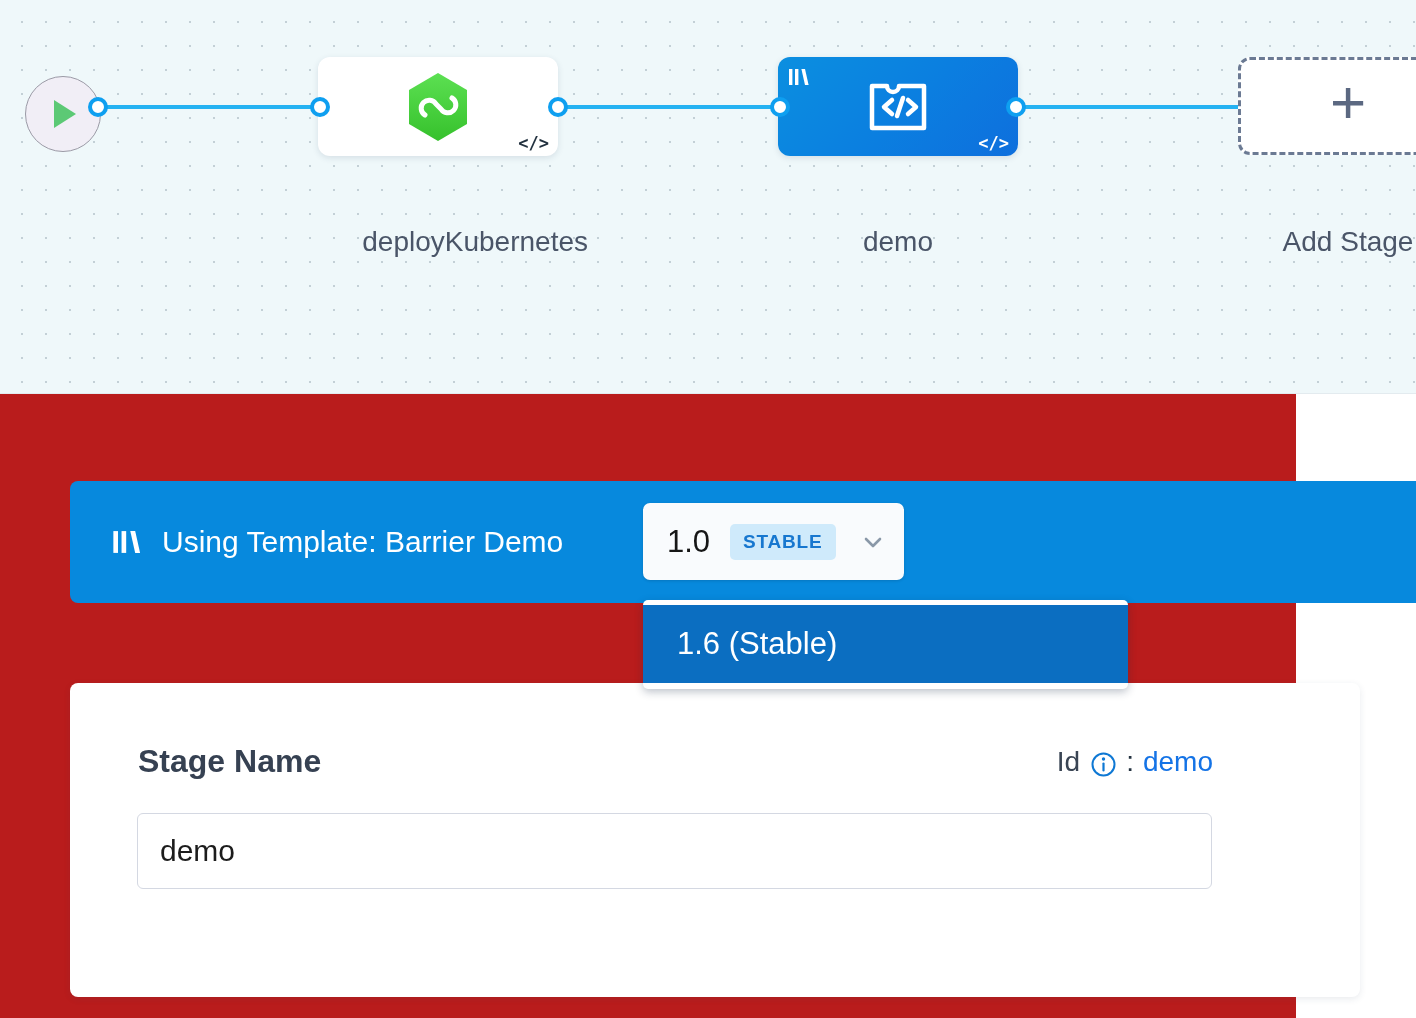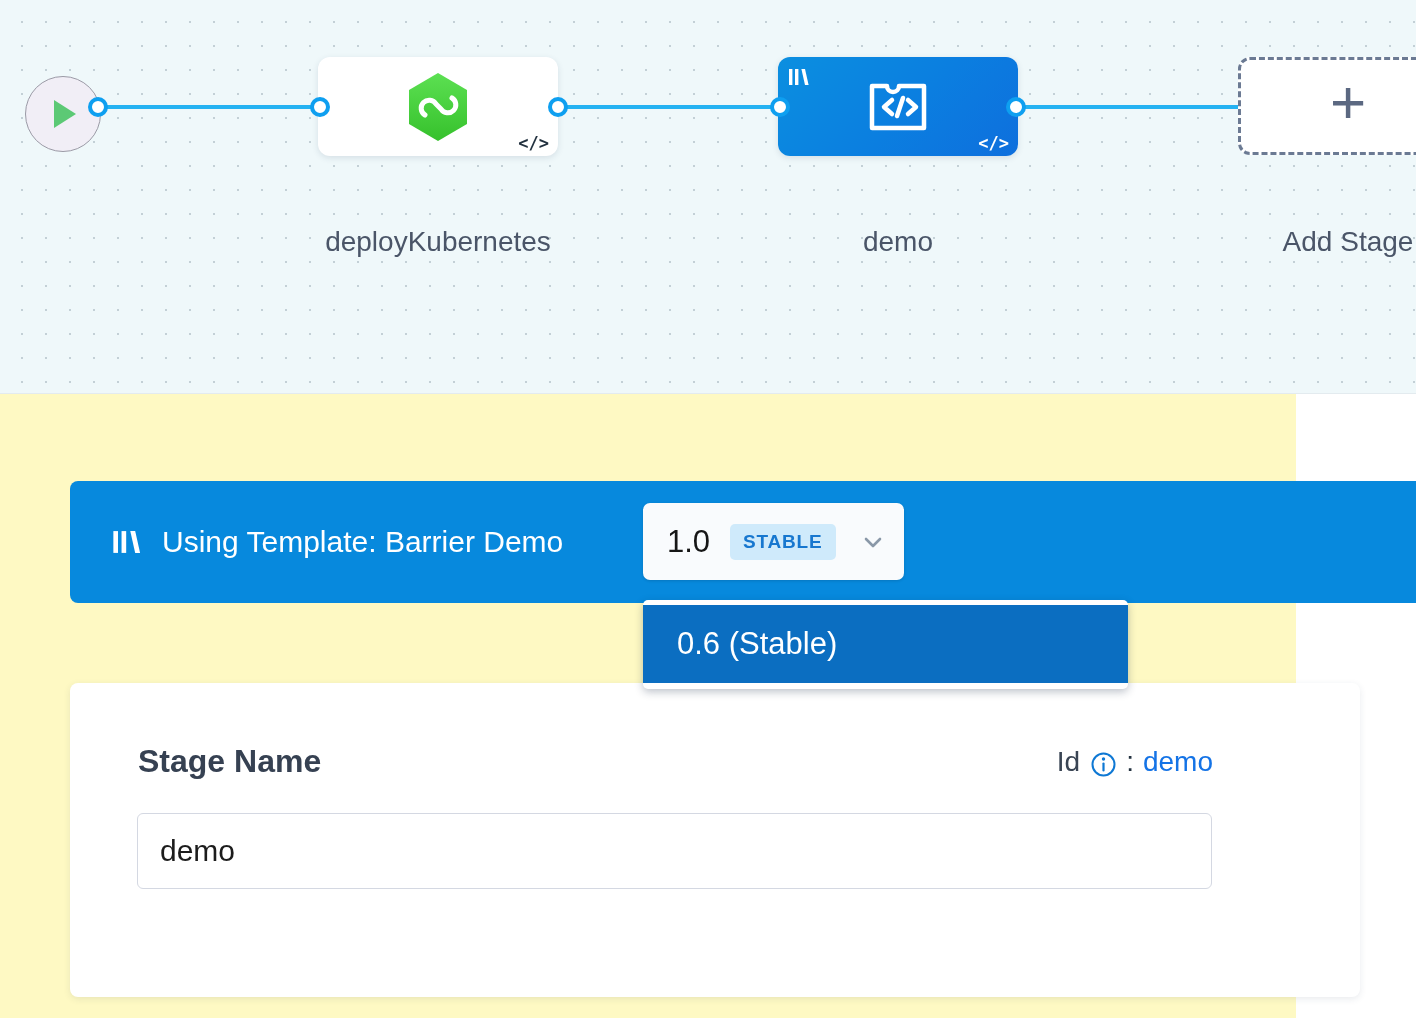--- a/index.html
+++ b/index.html
@@ -126,21 +126,21 @@
     line-height: 1.32;
     font-family: "Liberation Sans", sans-serif;
   }
 
   
   #lower {
     position: absolute;
     left: 0; top: 394px;
     width: 1296px;
     height: 624px;
-    background: #fef9c3;
+    background: #b91c1c;
   }
 
   
   #template-bar {
     position: absolute;
     left: 70px; top: 87px;
     width: 1346px; height: 122px;
     background: #0789dd;
     border-radius: 8px 0 0 8px;
     display: flex;
@@ -298,21 +298,21 @@
           </linearGradient>
         </defs>
         <polygon points="33,2 62,19 62,53 33,70 4,53 4,19" fill="url(#hexg)"></polygon>
         <path d="M20,44 a8,8 0 1 1 11,-11 l5,5 a8,8 0 1 0 11,-11" fill="none" stroke="#ffffff" stroke-width="5" stroke-linecap="round"></path>
       </svg>
     </div>
     <div class="corner-code">&lt;/&gt;</div>
   </div>
   <div class="port" style="left:310px; top:97px;"></div>
   <div class="port" style="left:548px; top:97px;"></div>
-  <div class="node-label" style="left:288px; top:224px; width:300px;">deployKubernetes</div>
+  <div class="node-label" style="left:288px; top:224px; width:300px;text-align:right;">deployKubernetes</div>
 
   <div class="stage-node blue" style="left:778px; top:57px; width:240px; height:99px;">
     <div class="tmpl-corner">
       <svg width="22" height="22" viewBox="0 0 22 22" aria-hidden="true">
         <rect x="1" y="3" width="3.4" height="16" fill="#ffffff"></rect>
         <rect x="7" y="3" width="3.4" height="16" fill="#ffffff"></rect>
         <polygon points="13.4,3 17,3 20.6,19 17,19" fill="#ffffff"></polygon>
       </svg>
     </div>
     <div class="node-center-icon">
@@ -370,17 +370,17 @@
             <rect x="12.4" y="11.5" width="2.2" height="9" rx="1.1" fill="#0e78d4"></rect>
           </svg>
         </span>
         <span id="id-sep">:</span>
         <span id="id-value">demo</span>
       </span>
     </div>
   </div>
 
   <div id="version-menu" style="left:643px; top:206px;">
-    <div class="menu-item selected">0.6 (Stable)</div>
+    <div class="menu-item selected">1.6 (Stable)</div>
   </div>
 </div>
 
 <input id="stage-name-input" type="text" value="demo" placeholder="Stage Name" style="">
 
 </body></html>

